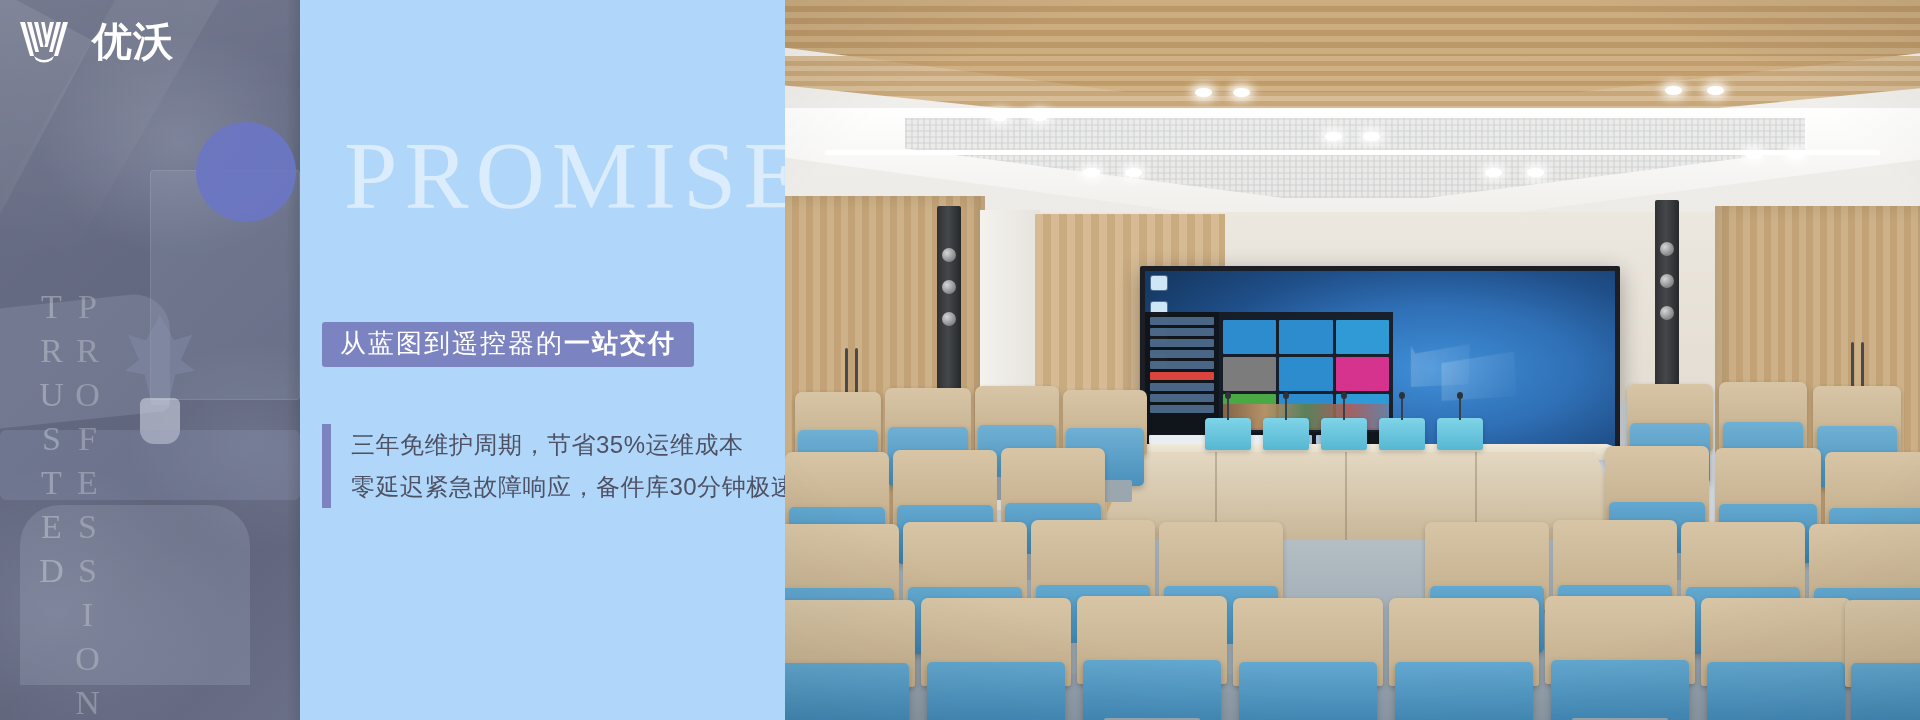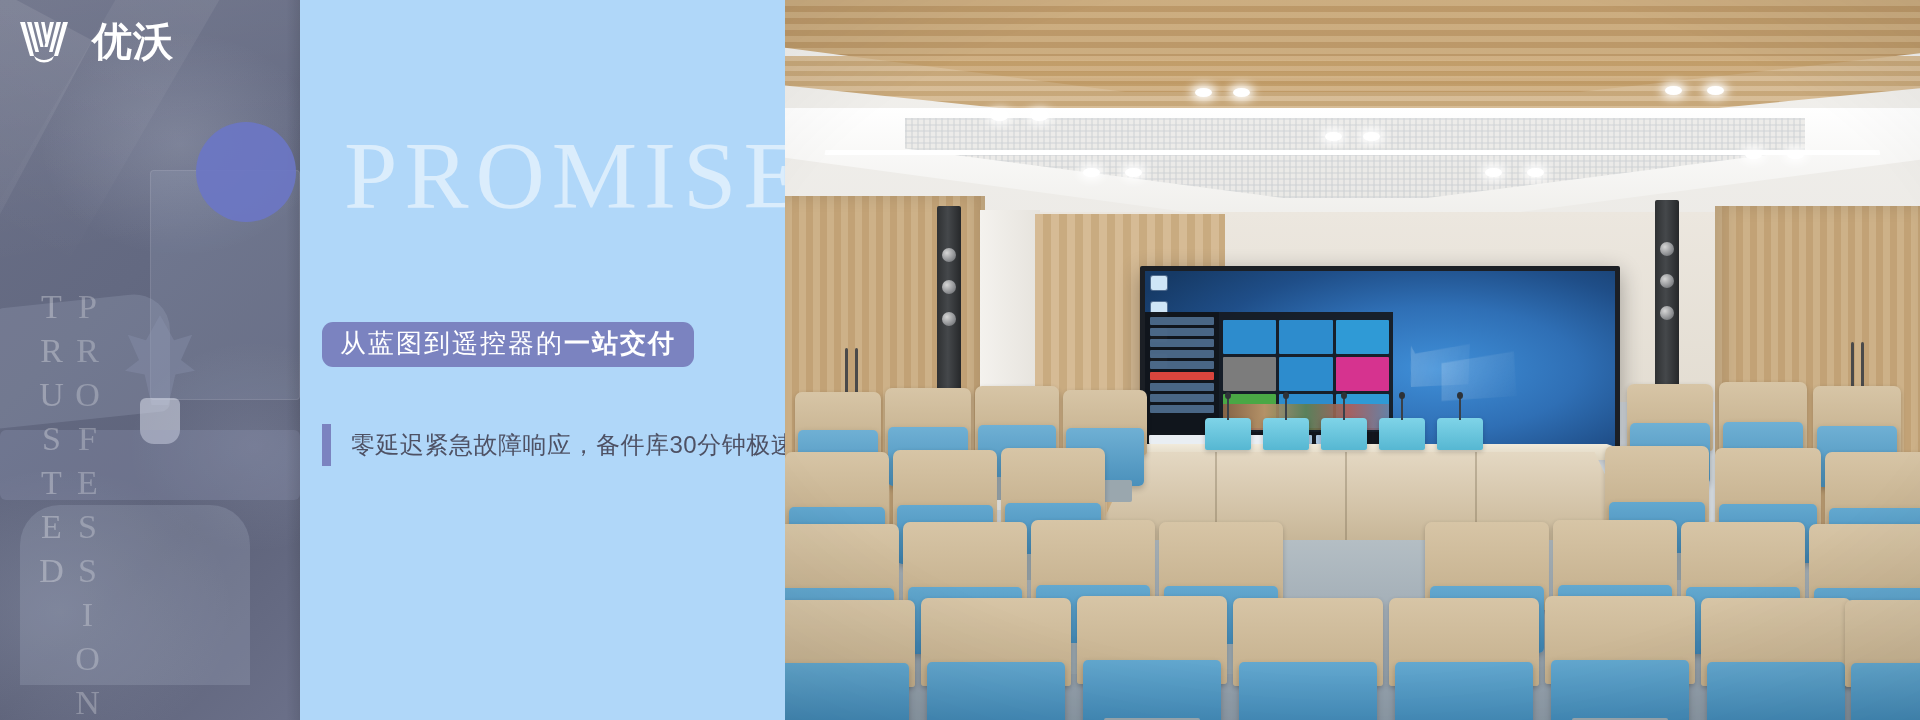--- a/index.html
+++ b/index.html
@@ -117,21 +117,21 @@
   }
   .mid-title {
     position:absolute; left:20px; top:212px;
     font-family:"Liberation Serif", serif;
     font-size:82px; font-weight:700; letter-spacing:4px;
     color:#54576a; white-space:nowrap; line-height:1;
   }
   .mid-badge {
     position:absolute; left:22px; top:322px;
     background:#7b83c0; color:#ffffff;
-    padding:7px 18px 9px 18px; border-radius:11px;
+    padding:7px 18px 9px 18px; border-radius:3px;
     font-size:26px; letter-spacing:2px; white-space:nowrap;
     font-family:"Liberation Sans", sans-serif; line-height:1.1;
   }
   .mid-badge b { font-weight:700; }
   .mid-body {
     position:absolute; left:22px; top:424px;
     padding-left:20px; border-left:9px solid #7b83c0;
     font-size:24px; line-height:1.75; color:#4e5164;
     letter-spacing:.5px; white-space:nowrap;
     font-family:"Liberation Sans", sans-serif;
@@ -354,20 +354,21 @@
       <span class="vert-word second">PROFESSIONAL</span>
     </div>
 
     <div class="left-edge-fade"></div>
   </div>
 
   <div class="mid-panel">
     <div class="promise-watermark">PROMISE</div>
     <div class="mid-badge"><span>从蓝图到遥控器的</span><b>一站交付</b></div>
     <div class="mid-body">
+      <div>三年免维护周期，节省35%运维成本</div>
       <div>零延迟紧急故障响应，备件库30分钟极速达</div>
     </div>
   </div>
 
   <div class="right-panel">
     <div class="ceiling"></div>
     <div class="ceil-wood"></div>
     <div class="ceil-wood2"></div>
     <div class="ceil-white-band"></div>
     <div class="ceil-mesh"></div>

